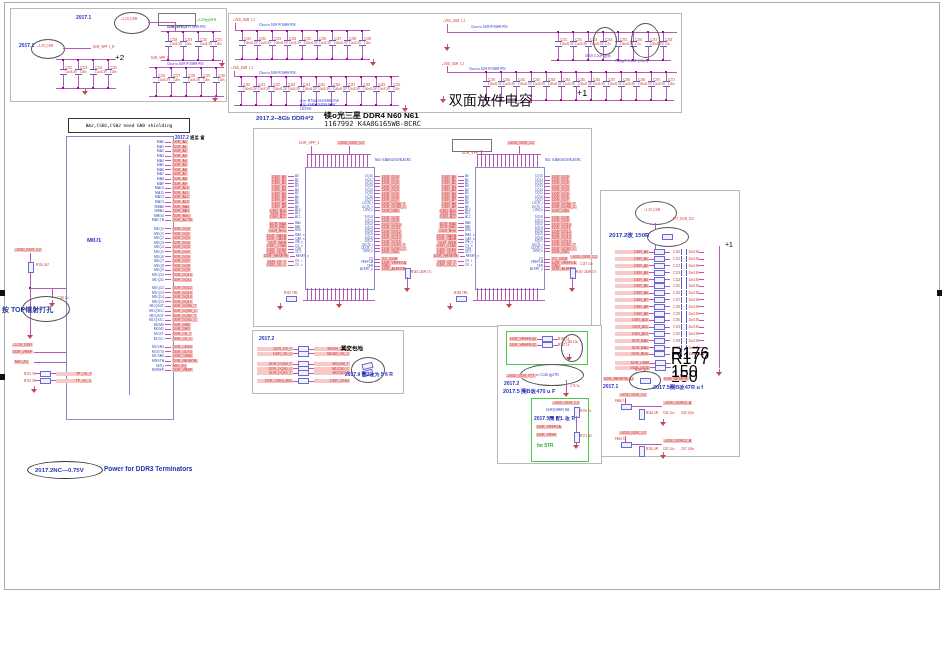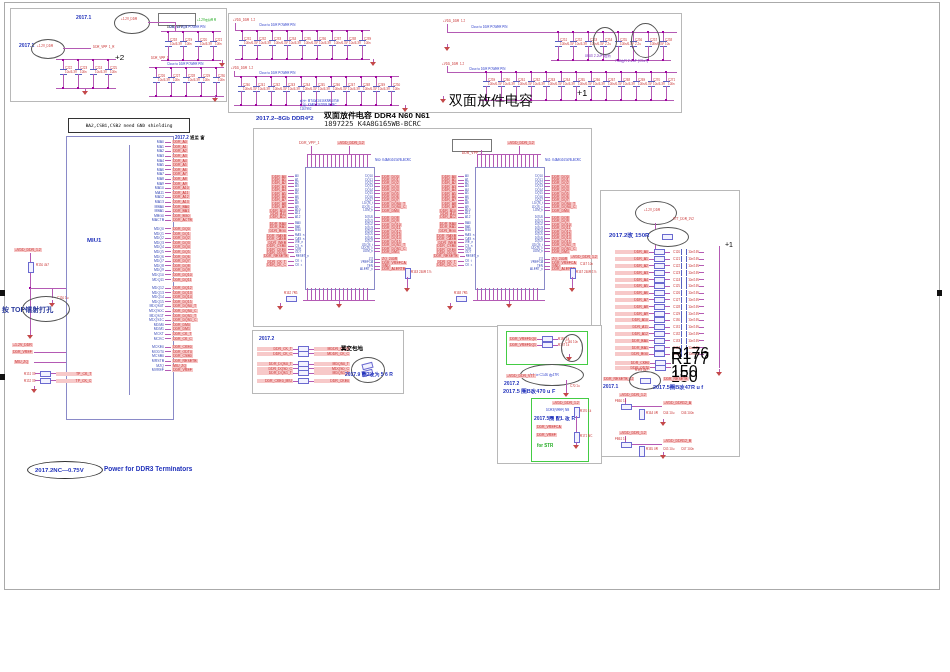--- a/index.html
+++ b/index.html
@@ -928,22 +928,22 @@
 </div>
 <div class="wire" style="left:34px;top:352px;width:32px;height:1px"></div>
 <span class="abs netl" style="left:12px;top:350px">DDR_VREF</span>
 <div class="wire" style="left:34px;top:362px;width:32px;height:1px"></div>
 <span class="abs netl" style="left:14px;top:360px">MIU_ZQ</span>
 
 <span class="abs blue" style="left:300px;top:99px;font-size:3px">镁光: MT40A1G16KNR-075E</span>
 <span class="abs blue" style="left:300px;top:103px;font-size:3px">三星: K4A8G165WB-BCRC</span>
 <span class="abs blue" style="left:300px;top:107px;font-size:3px">1167992</span>
 <span class="abs bluebold" style="left:256px;top:115px;font-size:6px">2017.2--8Gb DDR4*2</span>
-<span class="abs blknote" style="left:324px;top:110px;font-size:8px">双面放件电容   DDR4      N60      N61</span>
-<span class="abs mono" style="left:324px;top:120px;font-size:7px;color:#222">1897225  K4A8G165WB-BCRC</span>
+<span class="abs blknote" style="left:324px;top:110px;font-size:8px">镁o光三星   DDR4      N60      N61</span>
+<span class="abs mono" style="left:324px;top:120px;font-size:7px;color:#222">1167992  K4A8G165WB-BCRC</span>
 
 <div class="blk" style="left:253px;top:128px;width:337px;height:197px"></div>
 
 <span class="abs redlbl" style="left:299px;top:141px">DDR_VPP_1</span>
 <span class="abs netl" style="left:337px;top:141px">+VDD_DDR_1.2</span>
 <div class="wire" style="left:311px;top:146px;width:1px;height:8px"></div>
 <div class="wire" style="left:349px;top:146px;width:1px;height:8px"></div>
 <div class="wire" style="left:307px;top:154px;width:64px;height:1px"></div>
 <div class="fan" style="left:307px;top:155px;width:64px;height:12px"></div>
 <span class="abs blue" style="left:375px;top:158px;font-size:3px">N60: K4A8G165WB-BCRC</span>

